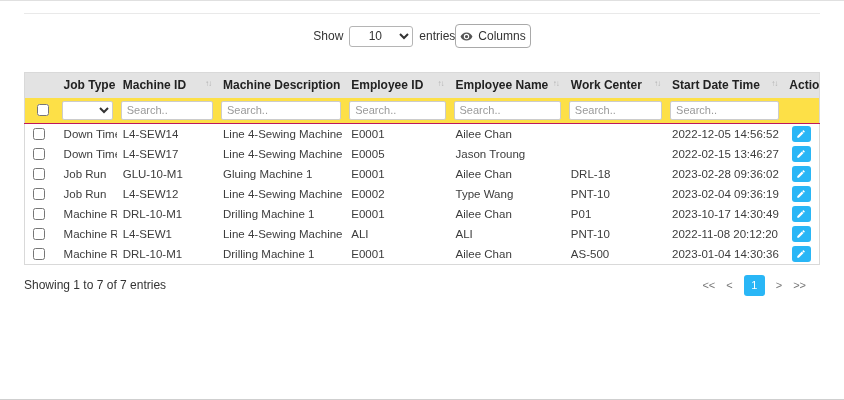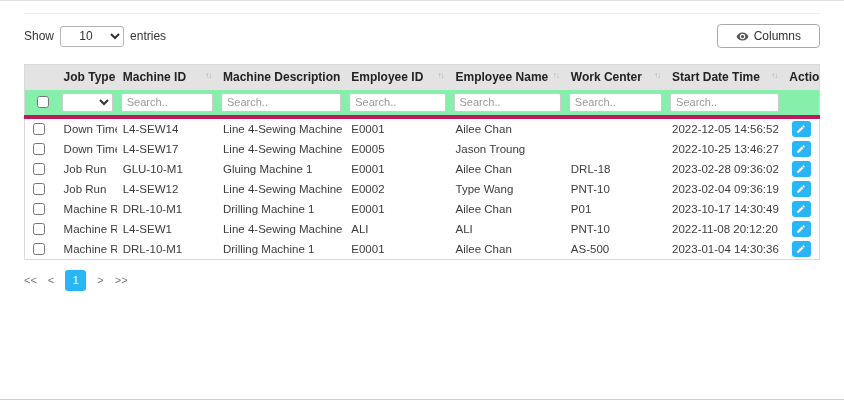--- a/index.html
+++ b/index.html
@@ -15,54 +15,54 @@
   }
   .page { padding: 12px 24px 0 24px; }
 
   .page-title {
     font-size: 17px; font-weight: bold; color: #212529;
     margin: 2px 0 10px 0;
   }
   .title-divider { border: none; border-top: 1px solid #e9e9e9; margin: 0 0 10px 0; }
 
   .toolbar {
-    display: flex; justify-content: space-between; align-items: center;
-    margin-bottom: 16px; font-size: 12px; color: #333;
+    display: flex; justify-content: center; align-items: center;
+    margin-bottom: 24px; font-size: 12px; color: #333;
   }
   .length-control { display: flex; align-items: center; gap: 6px; }
   .length-select {
     width: 64px; height: 21px; font-size: 12px; color: #333;
     border: 1px solid #b5b5b5; border-radius: 3px; background: #fff;
     text-align: center; text-align-last: center;
     font-family: "Liberation Sans", sans-serif;
   }
   .columns-btn {
     display: inline-flex; align-items: center; gap: 5px;
     background: #fff; border: 1px solid #a9a9a9; border-radius: 4px;
-    padding: 4px 18px; font-size: 12px; color: #333; cursor: pointer;
+    padding: 4px 4px; font-size: 12px; color: #333; cursor: pointer;
     font-family: "Liberation Sans", sans-serif;
   }
   .columns-btn svg { width: 13px; height: 13px; fill: #555; }
 
   table.grid {
     width: 100%; border-collapse: collapse; table-layout: fixed;
     border: 1px solid #d9d9d9; font-size: 11.5px; color: #3c3c3c;
   }
   tr.header-row th {
     background: #e3e3e3; text-align: left; font-size: 12px; color: #222;
     font-weight: bold; padding: 5px 6px; height: 25px;
     white-space: nowrap; overflow: hidden;
   }
   .sort-icons {
     float: right; color: #b3b3b3; font-size: 8px;
     letter-spacing: -1px; margin-top: 1px; font-weight: normal;
   }
   tr.filter-row th {
-    background: #86efac; padding: 3px 4px; height: 25px;
-    border-bottom: 4px solid #be185d;
+    background: #fde047; padding: 3px 4px; height: 25px;
+    border-bottom: 1px solid #be185d;
   }
   .filter-input {
     width: 100%; height: 19px; border: 1px solid #ccc; border-radius: 2px;
     font-size: 11px; padding: 2px 5px; color: #333;
     font-family: "Liberation Sans", sans-serif;
   }
   .filter-input::placeholder { color: #9a9a9a; }
   .filter-select {
     width: 100%; height: 19px; border: 1px solid #ccc; border-radius: 2px;
     font-size: 11px; color: #333; background: #fff;
@@ -179,21 +179,21 @@
       </td>
     </tr>
         <tr>
       <td class="col-check"><input type="checkbox" class="row-checkbox" style=""></td>
       <td>Down Time</td>
       <td>L4-SEW17</td>
       <td>Line 4-Sewing Machine 17</td>
       <td>E0005</td>
       <td>Jason Troung</td>
       <td></td>
-      <td>2022-10-25 13:46:27</td>
+      <td>2022-02-15 13:46:27</td>
       <td class="col-action">
         <button class="edit-btn" style="background: rgb(41, 182, 246);">
           <span style="display:inline-flex;">
             <svg viewBox="0 0 24 24">
                   <path d="M3 17.25V21h3.75L17.81 9.94l-3.75-3.75L3 17.25zM20.71 7.04a1 1 0 0 0 0-1.41l-2.34-2.34a1 1 0 0 0-1.41 0l-1.83 1.83 3.75 3.75 1.83-1.83z"></path>
                 </svg>
           </span>
         </button>
       </td>
     </tr>
@@ -289,20 +289,21 @@
                   <path d="M3 17.25V21h3.75L17.81 9.94l-3.75-3.75L3 17.25zM20.71 7.04a1 1 0 0 0 0-1.41l-2.34-2.34a1 1 0 0 0-1.41 0l-1.83 1.83 3.75 3.75 1.83-1.83z"></path>
                 </svg>
           </span>
         </button>
       </td>
     </tr>
       </tbody>
   </table>
 
   <div class="grid-footer">
+    <span>Showing 1 to 7 of 7 entries</span>
     <div class="pagination">
       <button class="page-nav">&lt;&lt;</button>
       <button class="page-nav">&lt;</button>
       <button class="page-current" style="background: rgb(41, 182, 246);">1</button>
       <button class="page-nav">&gt;</button>
       <button class="page-nav">&gt;&gt;</button>
     </div>
   </div>
 
 </div>

